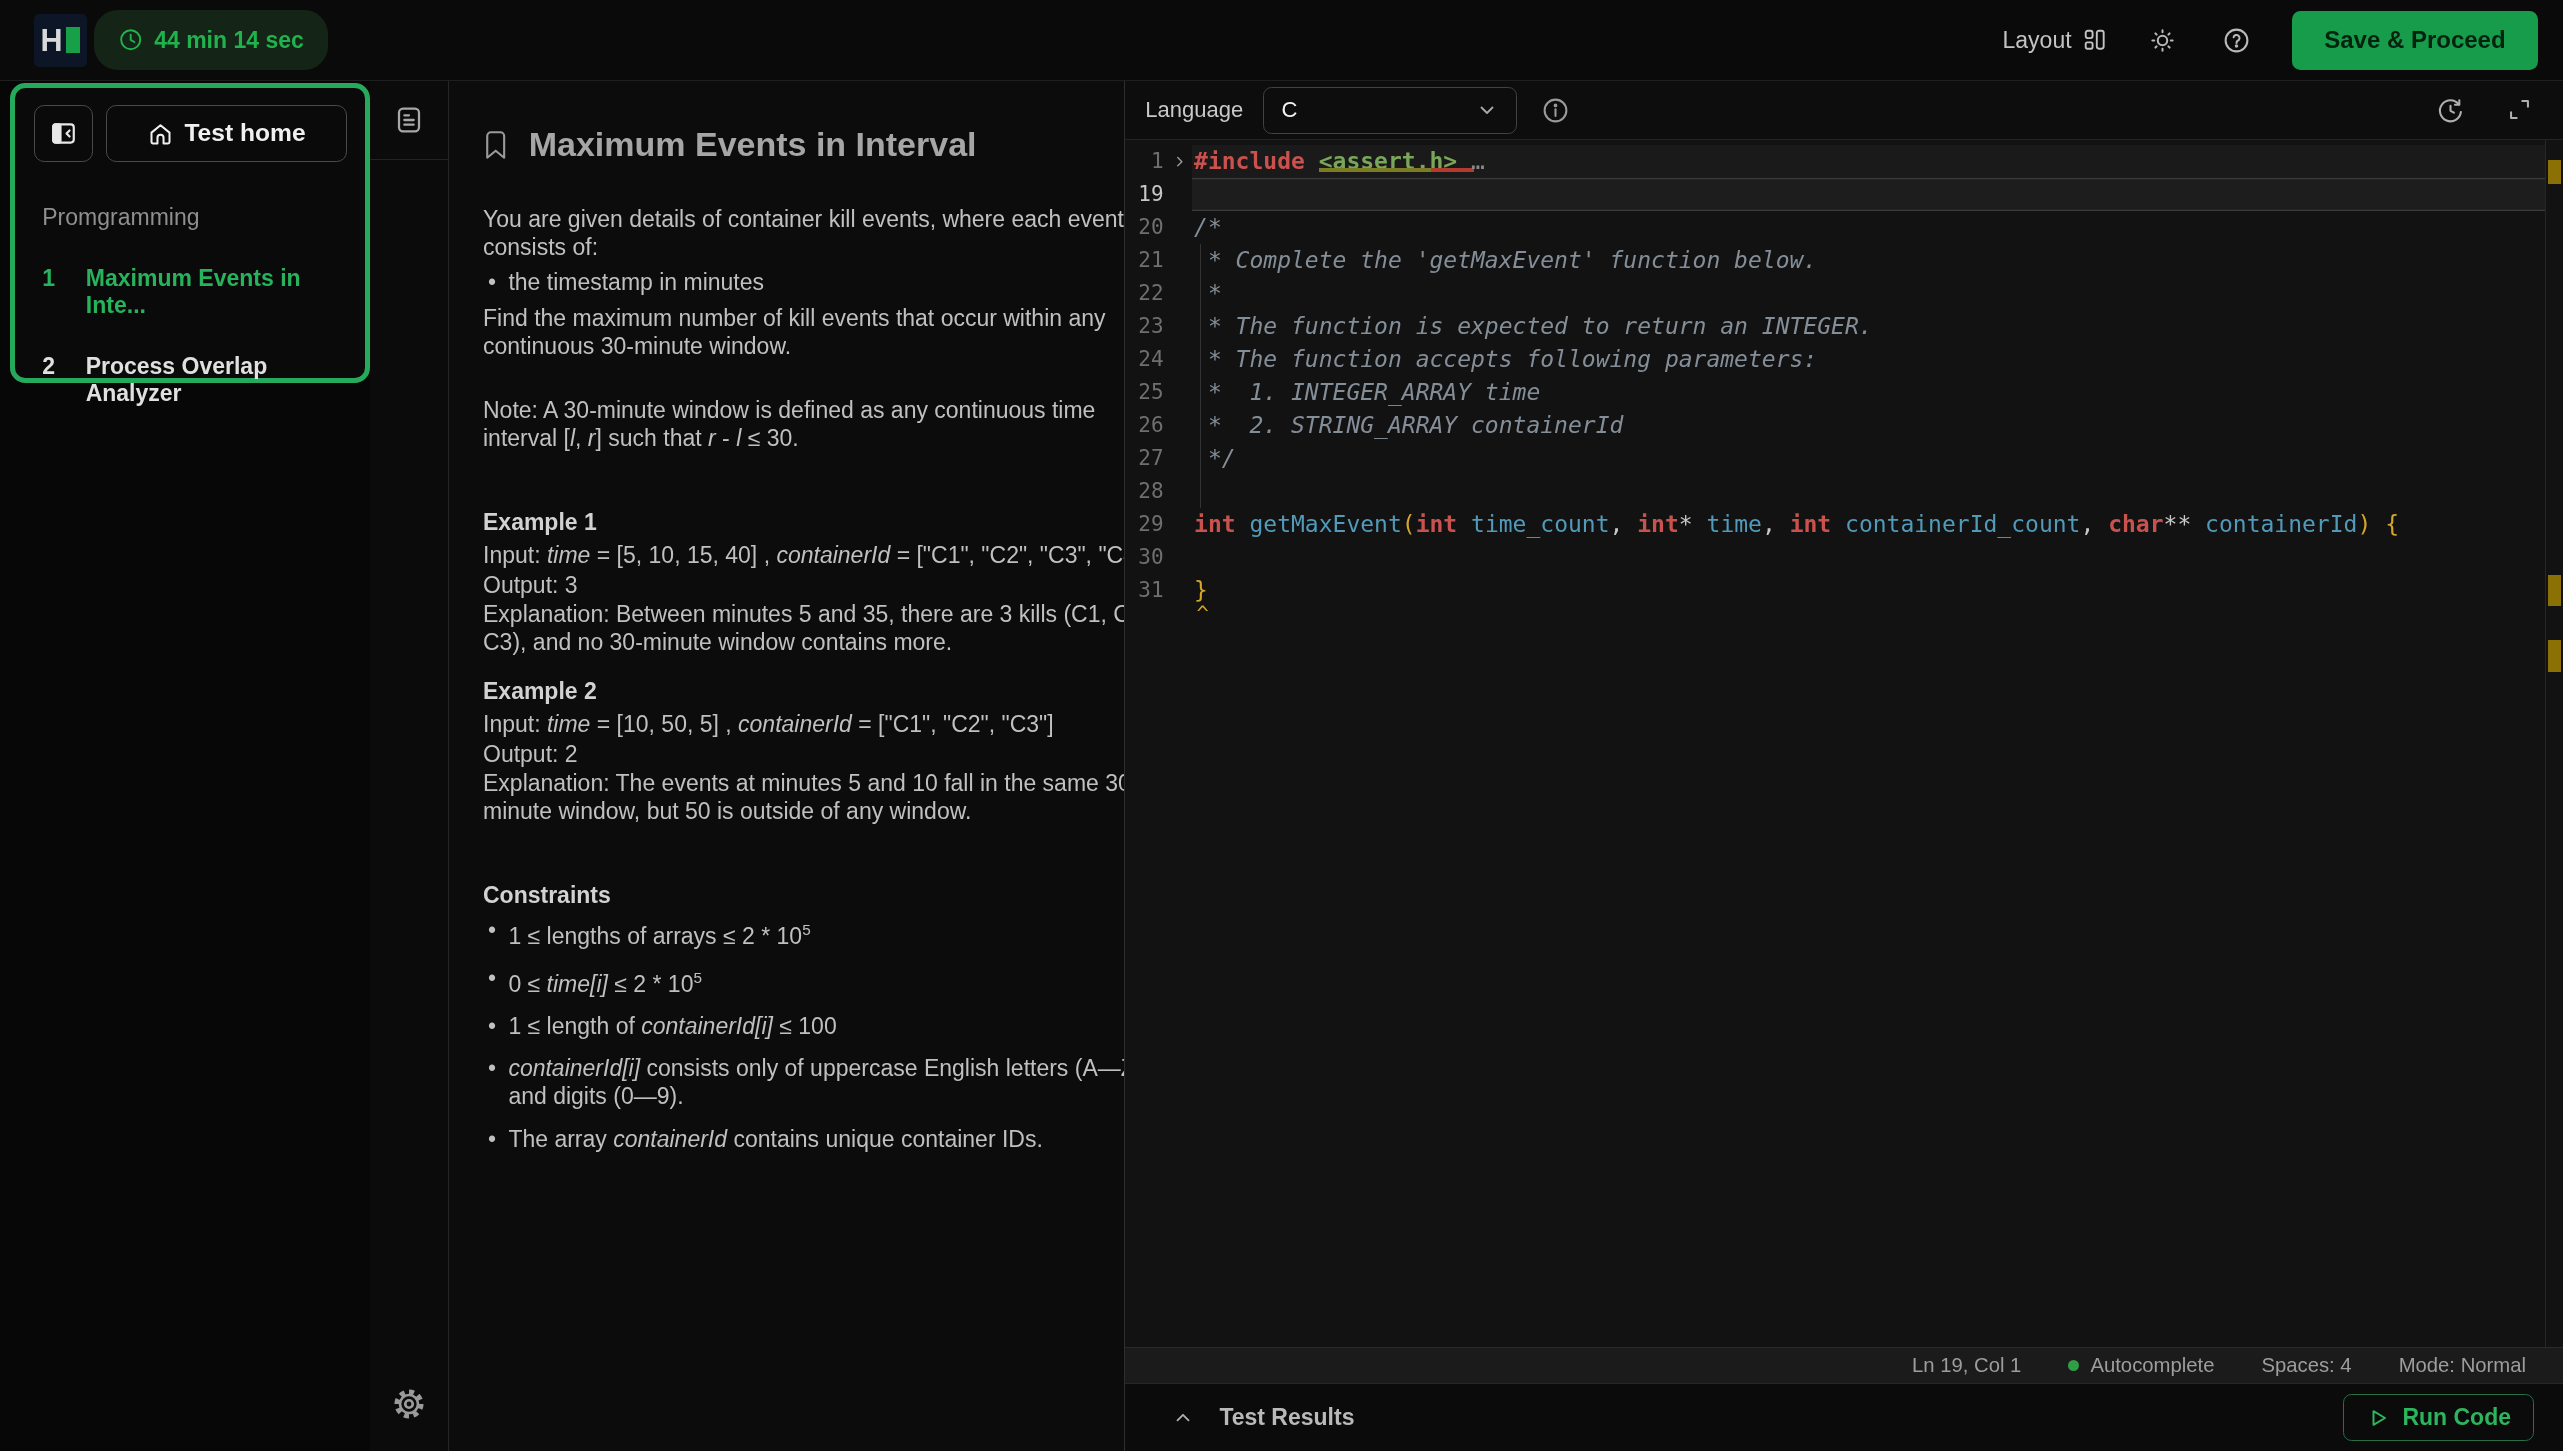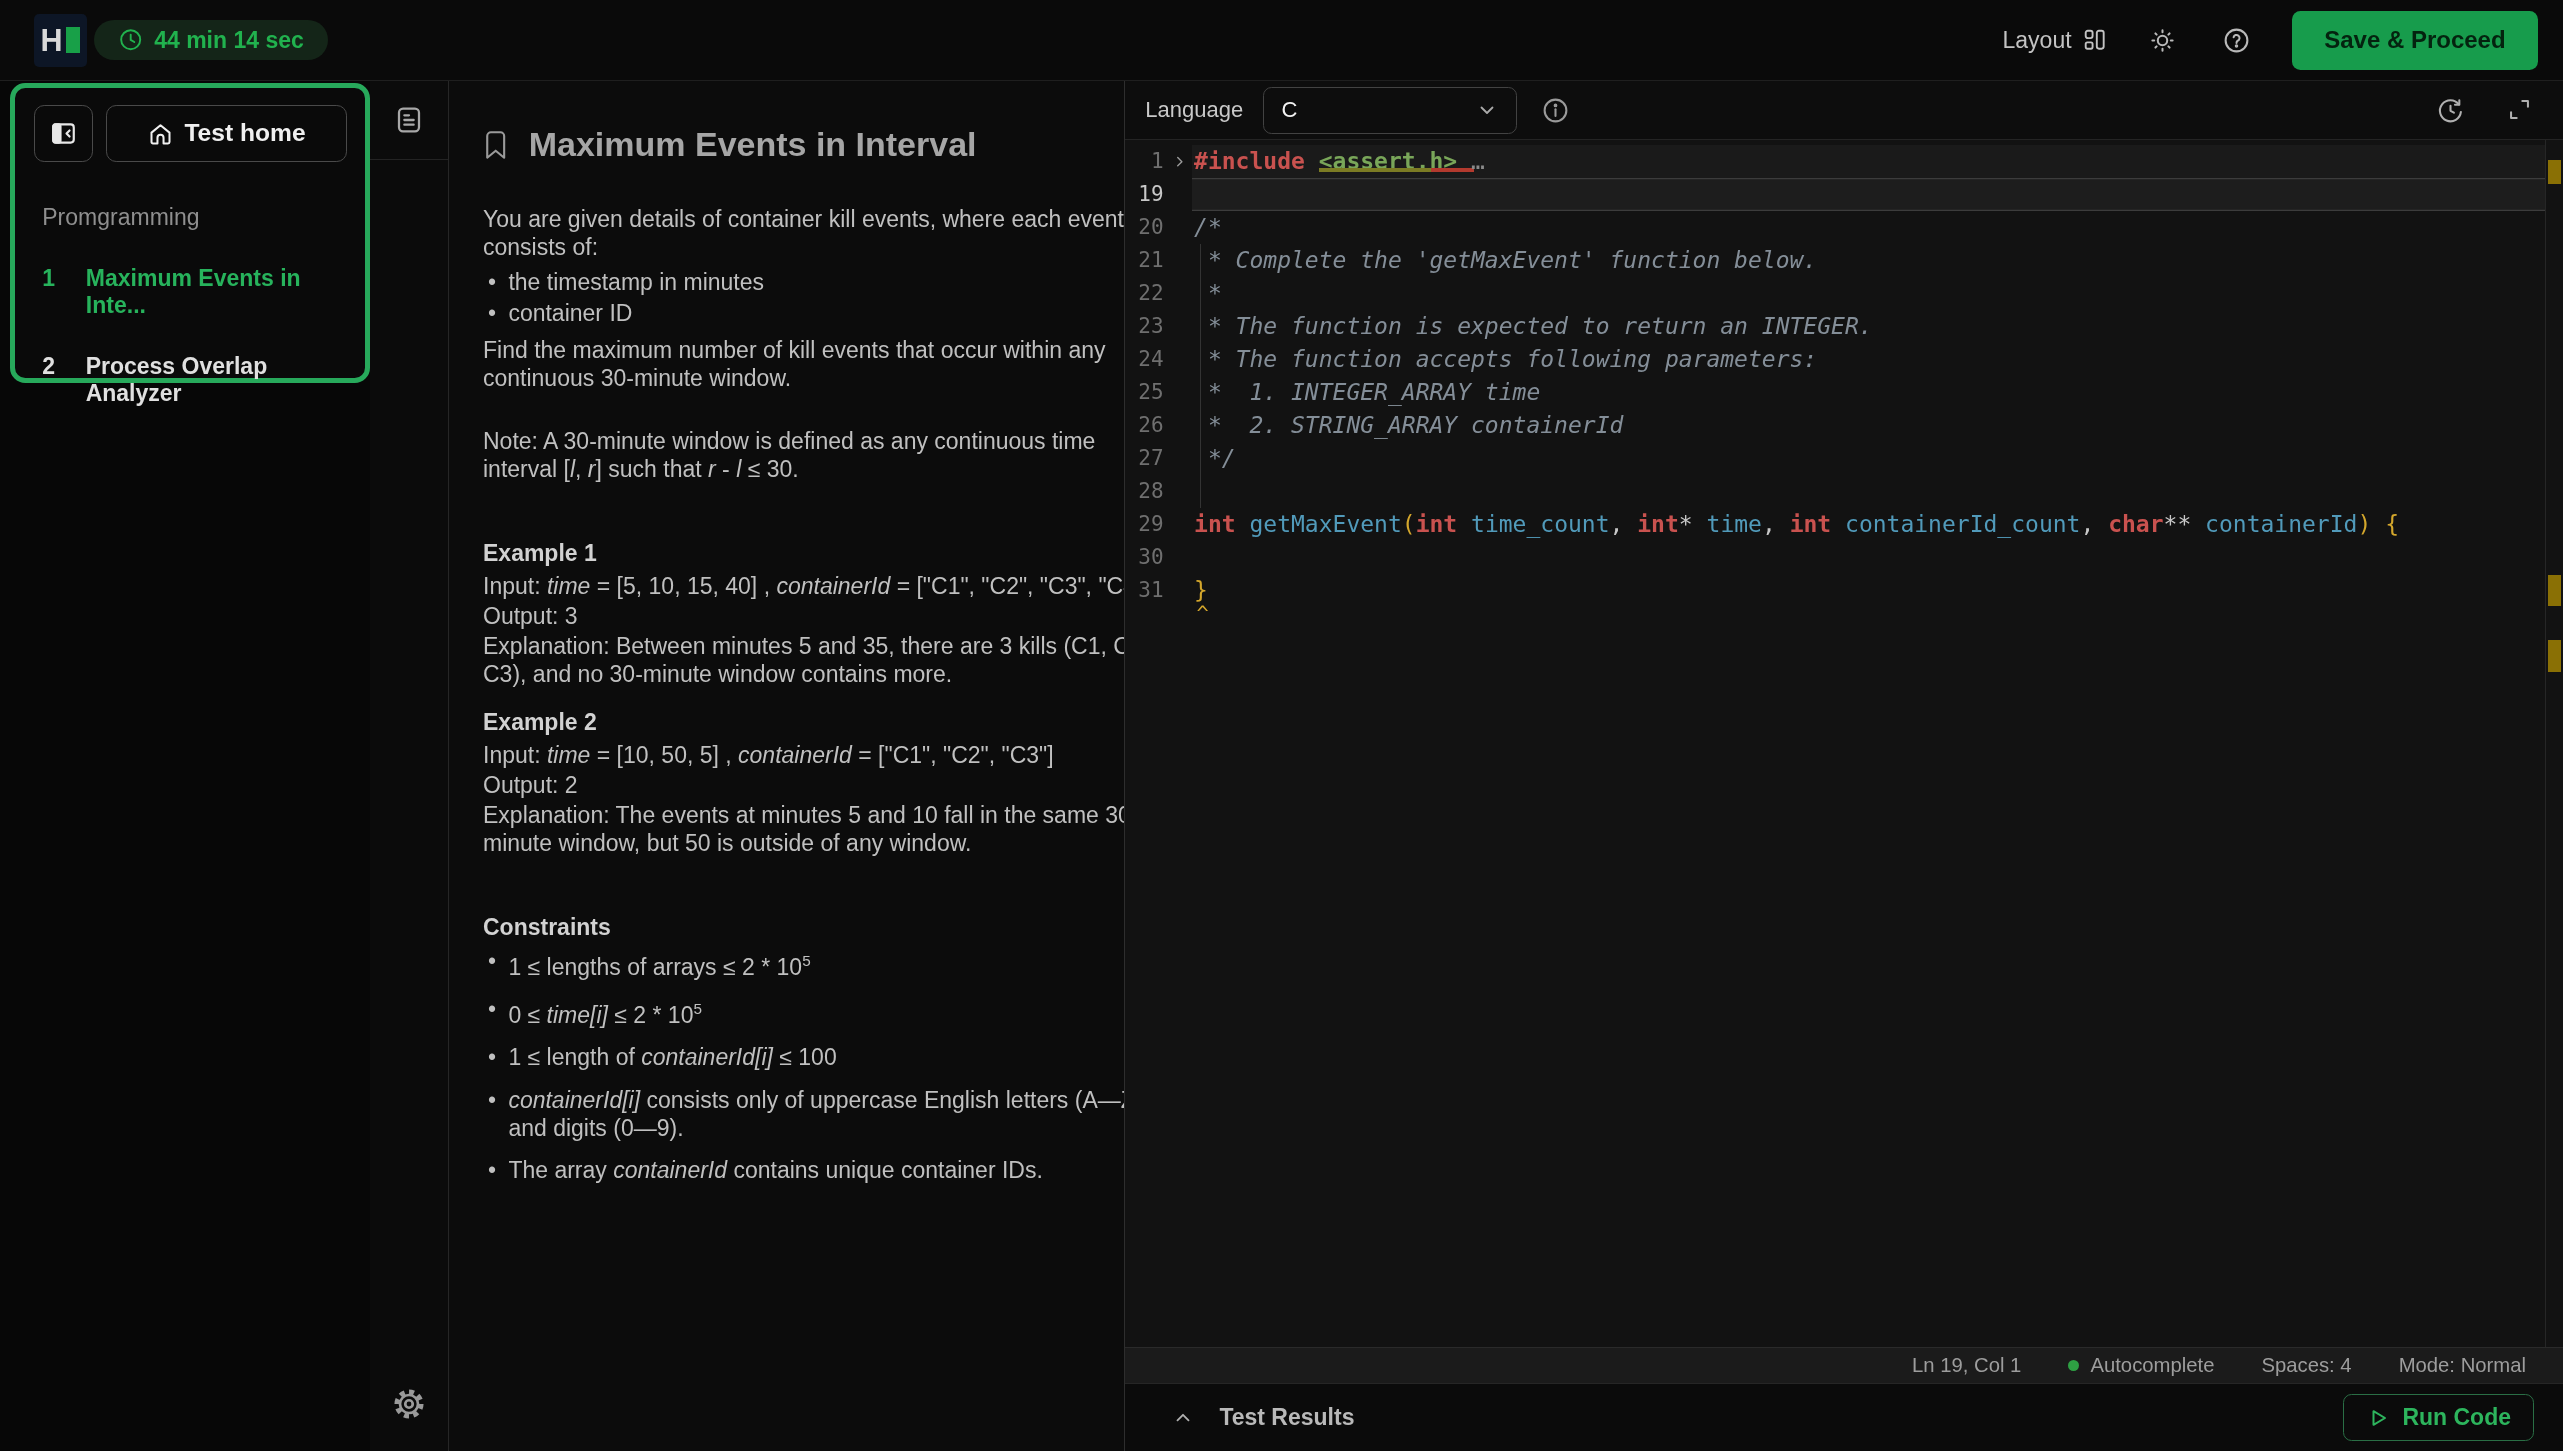--- a/index.html
+++ b/index.html
@@ -6,21 +6,21 @@
   html,body { width:2563px; height:1451px; background:#070707; overflow:hidden;
     font-family:"Liberation Sans", sans-serif; -webkit-font-smoothing:antialiased; }
 
   
   .topbar { height:81px; display:flex; align-items:center; padding:0 25.4px 0 34px;
     background:#0a0a0a; border-bottom:0.8px solid #1f1f1f; }
   .logo { width:53px; height:53px; background:#0d1626; border-radius:5.1px;
     display:flex; align-items:center; justify-content:center; gap:3.4px; }
   .logo-h { color:#d9d9d9; font-weight:bold; font-size:30.5px; line-height:1; }
   .logo-block { width:14.4px; height:25.4px; background:#18a048; }
-  .timer-pill { margin-left:6.8px; height:40px; padding:0 24px; border-radius:24px;
+  .timer-pill { margin-left:6.8px; height:60px; padding:0 24px; border-radius:24px;
     background:#142518; color:#21b24e; font-size:23px; font-weight:bold;
     display:flex; align-items:center; gap:11px; }
   .tb-right { margin-left:auto; display:flex; align-items:center; gap:37px; }
   .layout-btn { display:flex; align-items:center; gap:10.2px; color:#c3c3c3; font-size:23px; cursor:pointer; }
   .icon-btn { width:37px; height:37px; display:flex; align-items:center; justify-content:center;
     color:#b9b9b9; cursor:pointer; }
   .save-btn { height:59px; padding:0 32px; border:none; border-radius:8.5px; background:#179c4c;
     color:#04230f; font-family:inherit; font-size:24px; font-weight:bold; cursor:pointer; }
 
   
@@ -237,21 +237,20 @@
         <svg width="25.4" height="34" viewBox="0 0 24 30" fill="none" stroke="#9a9a9a" stroke-width="2" stroke-linejoin="round">
             <path d="M4 6.5A3.5 3.5 0 0 1 7.5 3h9A3.5 3.5 0 0 1 20 6.5V27l-8-6.6L4 27z"></path>
           </svg>
       </span>
       <span class="q-title">Maximum Events in Interval</span>
     </div>
     <div class="q-body">
         <div class="blk-p"><span>You are given details of container kill events, where each event consists of:</span></div>
         <ul class="blk-ul">
           <li><span>the timestamp in minutes</span></li>
-          <li><span>container ID</span></li>
         </ul>
         <div class="blk-p"><span>Find the maximum number of kill events that occur within any continuous 30-minute window.</span></div>
         <div class="blk-sp"></div>
         <div class="blk-p"><span>Note: A 30-minute window is defined as any continuous time interval [</span><span class="it">l</span><span>, </span><span class="it">r</span><span>] such that </span><span class="it">r</span><span> - </span><span class="it">l</span><span> ≤ 30.</span></div>
         <div class="blk-sp"></div>
         <div class="blk-h">Example 1</div>
         <div class="blk-p nowrap"><span>Input: </span><span class="it">time</span><span> = [5, 10, 15, 40] , </span><span class="it">containerId</span><span> = ["C1", "C2", "C3", "C4"]</span></div>
         <div class="blk-p"><span>Output: 3</span></div>
         <div class="blk-p"><span>Explanation: Between minutes 5 and 35, there are 3 kills (C1, C2, C3), and no 30-minute window contains more.</span></div>
         <div class="blk-h">Example 2</div>

